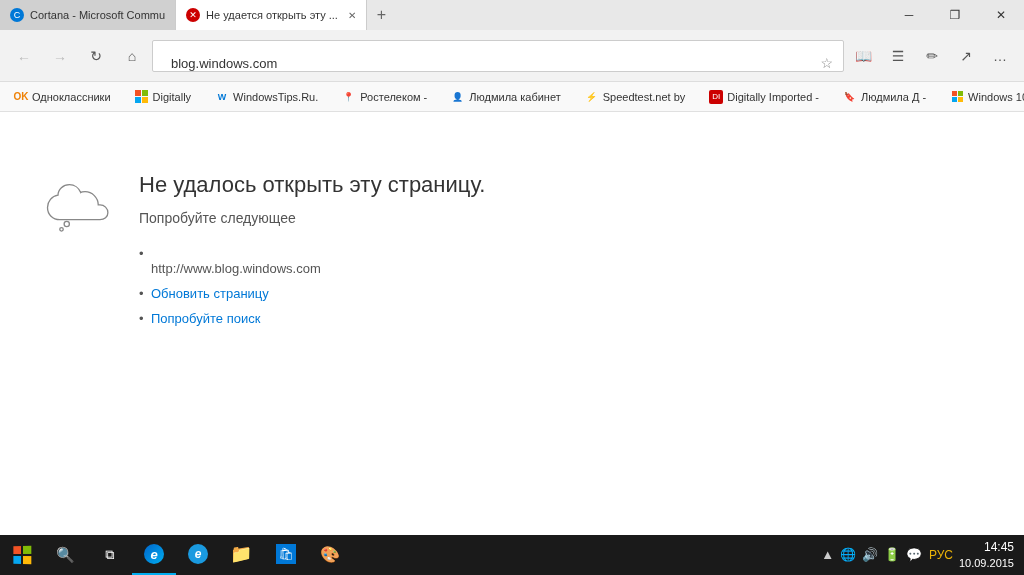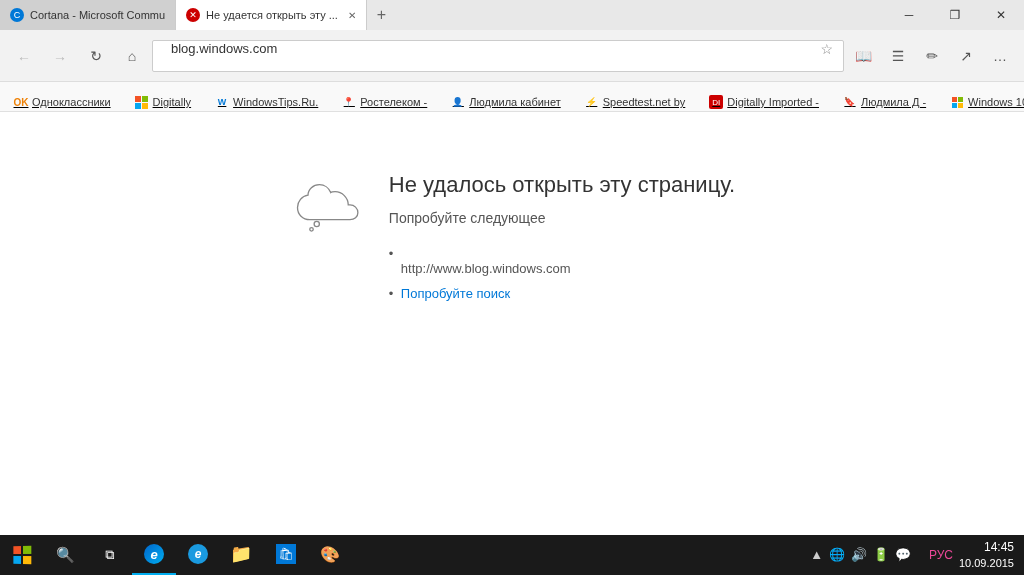--- a/index.html
+++ b/index.html
@@ -101,21 +101,21 @@
       font-size: 14px;
     }
     .nav-btn.disabled { color: #bbb; cursor: default; }
     .address-bar {
       flex: 1;
       height: 32px;
       background: #fff;
       border: 1px solid #ccc;
       border-radius: 2px;
       display: flex;
-      align-items: flex-start;
+      align-items: flex-end;
       padding: 0 10px;
       font-size: 13px;
       color: #333;
       gap: 8px;
     }
     .address-lock {
       color: #888;
       font-size: 11px;
     }
     .address-text {
@@ -144,25 +144,24 @@
       font-size: 14px;
       border-radius: 2px;
     }
 
     
     .bookmarks-bar {
       height: 30px;
       background: #f9f9f9;
       border-bottom: 1px solid #e0e0e0;
       display: flex;
-      align-items: flex-end;
+      align-items: center;
       padding: 0 8px;
       gap: 4px;
       overflow: hidden;
-      text-decoration: underline;
     }
     .bookmark-item {
       display: flex;
       align-items: center;
       gap: 4px;
       padding: 2px 6px;
       font-size: 11px;
       color: #333;
       cursor: pointer;
       border-radius: 2px;
@@ -184,22 +183,23 @@
       background: #ddd;
       margin: 0 2px;
     }
 
     
     .main-content {
       background: #fff;
       height: calc(575px - 30px - 52px - 30px - 40px);
       display: flex;
       align-items: flex-start;
-      justify-content: center;
+      justify-content: flex-start;
       padding-top: 60px;
+      padding-left: 39px;
     }
     .error-container {
       display: flex;
       gap: 20px;
       align-items: flex-start;
       max-width: 600px;
     }
     .error-icon-area {
       width: 80px;
       flex-shrink: 0;
@@ -317,23 +317,22 @@
       display: flex;
       align-items: center;
       gap: 6px;
     }
     .taskbar-icon {
       color: #ccc;
       font-size: 13px;
       cursor: pointer;
     }
     .lang-label {
-      color: #ec4899;
+      color: #eab308;
       font-size: 12px;
-      margin-left: 11px;
     }
 
     
     .ms-grid {
       display: grid;
       grid-template-columns: 6px 6px;
       grid-template-rows: 6px 6px;
       gap: 1px;
     }
     .ms-r { background: #f35325; }
@@ -544,20 +543,23 @@
     </div>
     <div class="error-text-area">
       <div class="error-title">Не удалось открыть эту страницу.</div>
       <div class="error-subtitle">Попробуйте следующее</div>
       <ul class="error-list">
         <li>
           <br>
           <span class="url-text">http://www.blog.windows.com</span>
         </li>
         <li>
+          <a class="error-link">Обновить страницу</a>
+        </li>
+        <li>
           <a class="error-link">Попробуйте поиск</a>
         </li>
       </ul>
     </div>
   </div>
 </div>
 
 <div class="taskbar">
   <div class="taskbar-left">
     <div class="taskbar-start">

